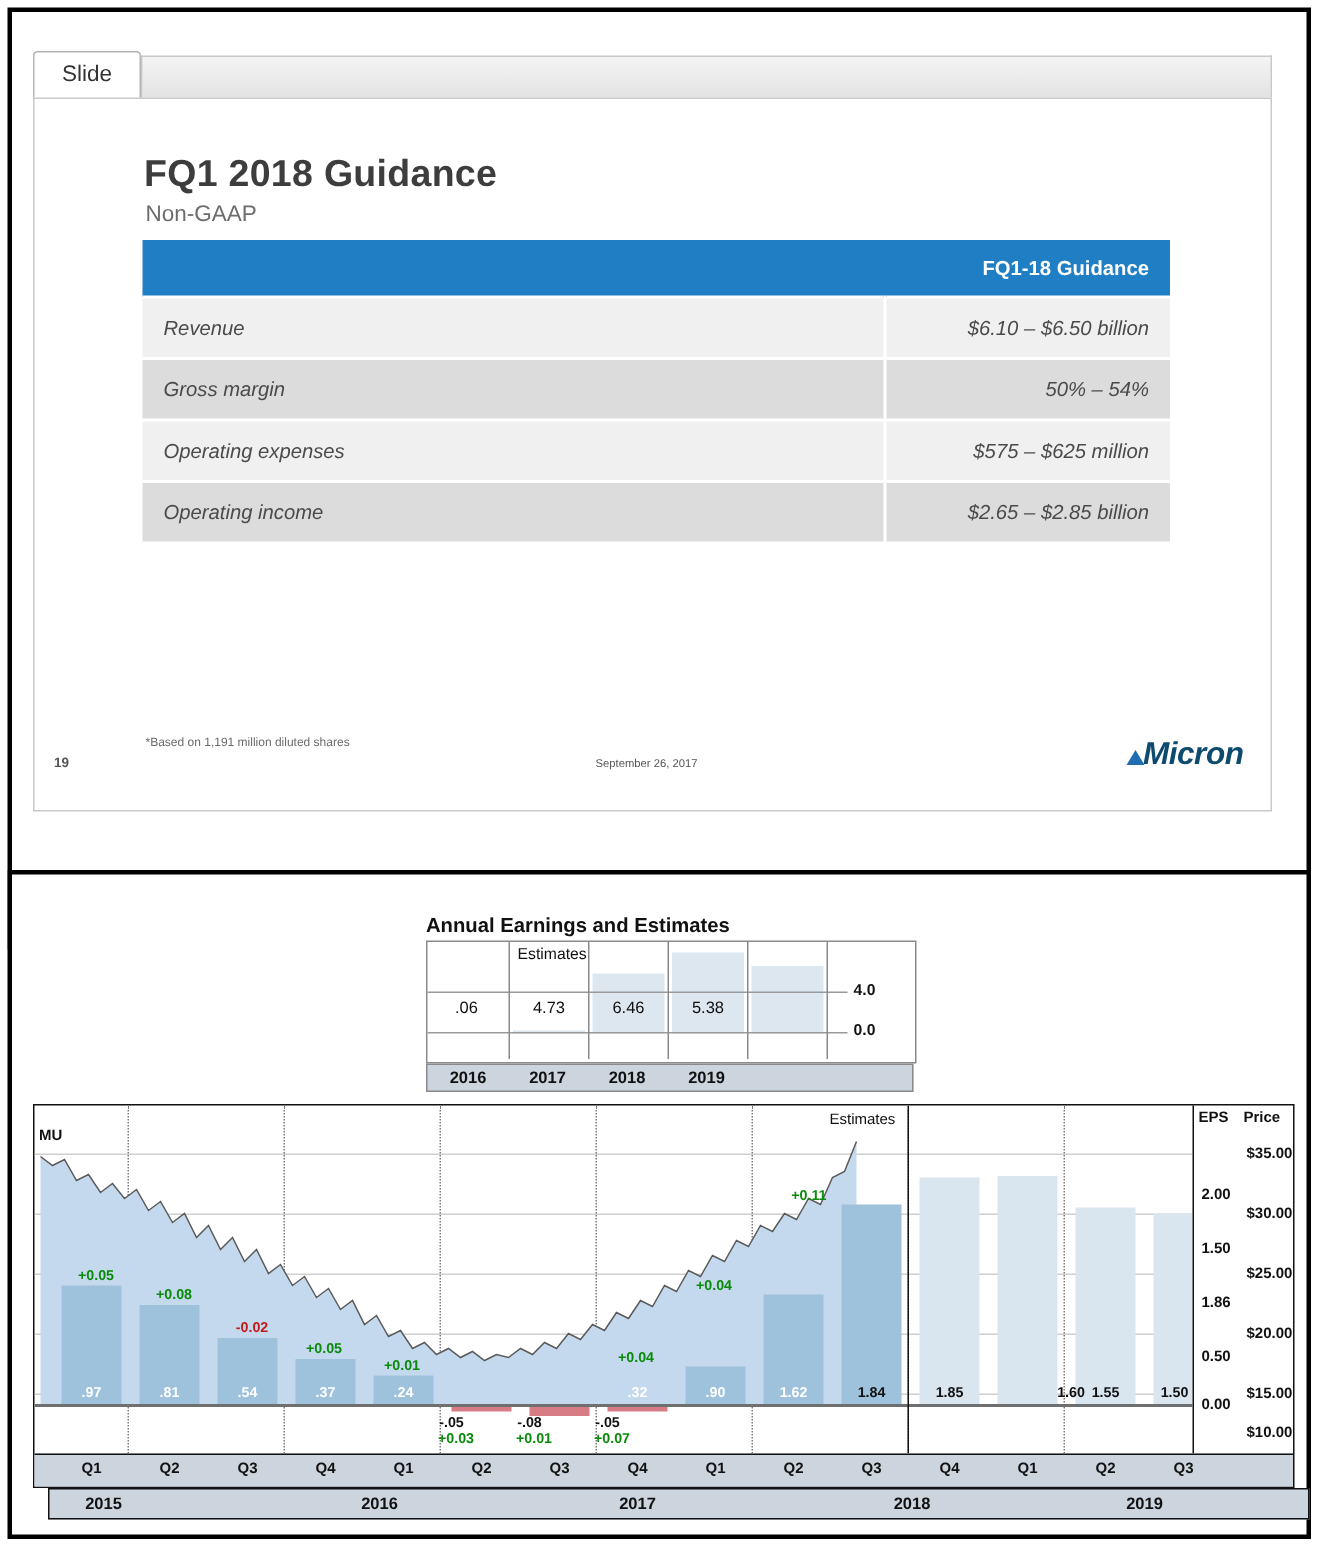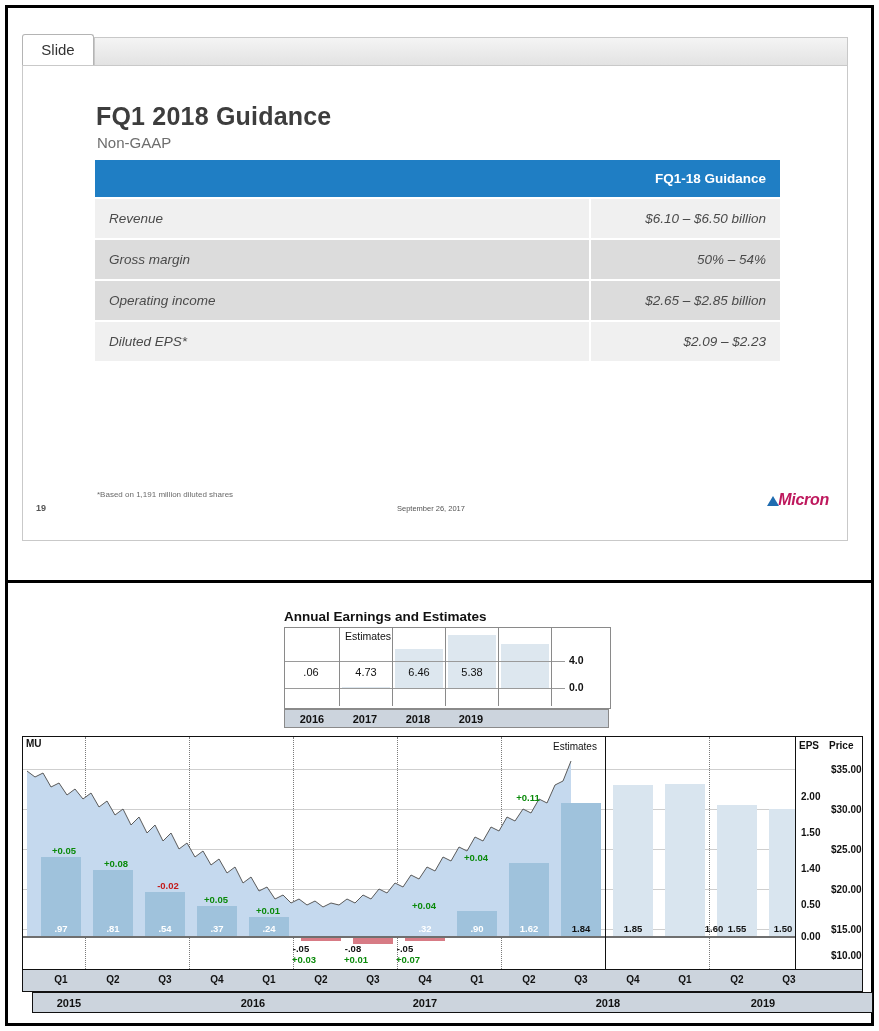--- a/index.html
+++ b/index.html
@@ -26,21 +26,21 @@
   table.guid tr.odd td{background:#f0f0f0;}
   table.guid tr.even td{background:#dcdcdc;}
   table.guid tr td.lbl{border-right:2px solid #fff;}
   table.guid tr{border-bottom:2px solid #fff;}
   col.c1{width:495px;}
   col.c2{width:190px;}
 
   .foot-note{position:absolute;left:74px;top:424px;font-size:8px;color:#6a6a6a;}
   .foot-page{position:absolute;left:13px;top:437px;font-size:9px;color:#555;font-weight:bold;}
   .foot-date{position:absolute;left:374px;top:438px;font-size:7.5px;color:#555;}
-  .logo{position:absolute;right:18px;top:425px;font-size:16px;font-weight:bold;color:#be185d;font-style:italic;letter-spacing:-.3px;}
+  .logo{position:absolute;right:18px;top:425px;font-size:21px;font-weight:bold;color:#0c4a6e;font-style:italic;letter-spacing:-.3px;}
   .logo .dot{display:inline-block;width:0;height:0;border-left:6px solid transparent;border-right:6px solid transparent;border-bottom:10px solid #1f6cb0;margin-right:-1px;vertical-align:-1px;}
 
   
   .chart-panel{position:absolute;left:5px;top:580px;width:869px;height:446px;border:3px solid #000;box-sizing:border-box;background:#fff;}
 
   .ae-title{position:absolute;left:276px;top:26px;font-size:13.5px;font-weight:bold;color:#111;}
   .ae-box{position:absolute;left:276px;top:44px;width:325px;height:80px;border:1px solid #8a8a8a;background:#fff;}
   .ae-bar{position:absolute;background:#dde7ef;border:0;}
   .ae-val{position:absolute;font-size:11px;color:#111;text-align:center;}
   .ae-scale{position:absolute;font-size:10.5px;font-weight:bold;color:#111;}
@@ -104,27 +104,27 @@
         </thead>
         <tbody>
           <tr class="odd">
             <td class="lbl">Revenue</td>
             <td class="val">$6.10 – $6.50 billion</td>
           </tr>
           <tr class="even">
             <td class="lbl">Gross margin</td>
             <td class="val">50% – 54%</td>
           </tr>
+          <tr class="odd">
+            <td class="lbl">Operating expenses</td>
+            <td class="val">$575 – $625 million</td>
+          </tr>
           <tr class="even">
             <td class="lbl">Operating income</td>
             <td class="val">$2.65 – $2.85 billion</td>
-          </tr>
-          <tr class="odd">
-            <td class="lbl">Diluted EPS*</td>
-            <td class="val">$2.09 – $2.23</td>
           </tr>
         </tbody>
       </table>
 
       <div class="foot-note">*Based on 1,191 million diluted shares</div>
       <div class="foot-page">19</div>
       <div class="foot-date">September 26, 2017</div>
       <div class="logo"><span class="dot"></span><span>Micron</span></div>
     </div>
   </div>
@@ -231,33 +231,33 @@
         <div class="chg pos" style="left:18px;top:108px;width:46px;">+0.05</div>
         <div class="chg pos" style="left:70px;top:121px;width:46px;">+0.08</div>
         <div class="chg neg" style="left:122px;top:143px;width:46px;">-0.02</div>
         <div class="chg pos" style="left:170px;top:157px;width:46px;">+0.05</div>
         <div class="chg pos" style="left:222px;top:168px;width:46px;">+0.01</div>
         <div class="chg pos" style="left:258px;top:217px;width:46px;">+0.03</div>
         <div class="chg pos" style="left:310px;top:217px;width:46px;">+0.01</div>
         <div class="chg pos" style="left:362px;top:217px;width:46px;">+0.07</div>
         <div class="chg pos" style="left:378px;top:163px;width:46px;">+0.04</div>
         <div class="chg pos" style="left:430px;top:115px;width:46px;">+0.04</div>
-        <div class="chg pos" style="left:482px;top:55px;width:46px;">+0.11</div>
+        <div class="chg pos" style="left:482px;top:55px;width:46px;text-align:right;">+0.11</div>
 
         <div style="position:absolute;left:530px;top:4px;font-size:10px;color:#111;">Estimates</div>
-        <div class="mc-label" style="left:3px;top:1px;">MU</div>
+        <div class="mc-label" style="left:3px;top:15px;">MU</div>
       </div>
 
       <div class="mc-right">
         <div class="mc-axis-title" style="left:3px;top:3px;">EPS</div>
         <div class="mc-axis-title" style="left:33px;top:3px;">Price</div>
 
         <div class="eps-tick" style="top:54px;">2.00</div>
         <div class="eps-tick" style="top:90px;">1.50</div>
-        <div class="eps-tick" style="top:126px;">1.40</div>
+        <div class="eps-tick" style="top:126px;">1.86</div>
         <div class="eps-tick" style="top:162px;">0.50</div>
         <div class="eps-tick" style="top:194px;">0.00</div>
 
         <div class="price-tick" style="top:27px;">$35.00</div>
         <div class="price-tick" style="top:67px;">$30.00</div>
         <div class="price-tick" style="top:107px;">$25.00</div>
         <div class="price-tick" style="top:147px;">$20.00</div>
         <div class="price-tick" style="top:187px;">$15.00</div>
         <div class="price-tick" style="top:213px;text-align:right;">$10.00</div>
       </div>

